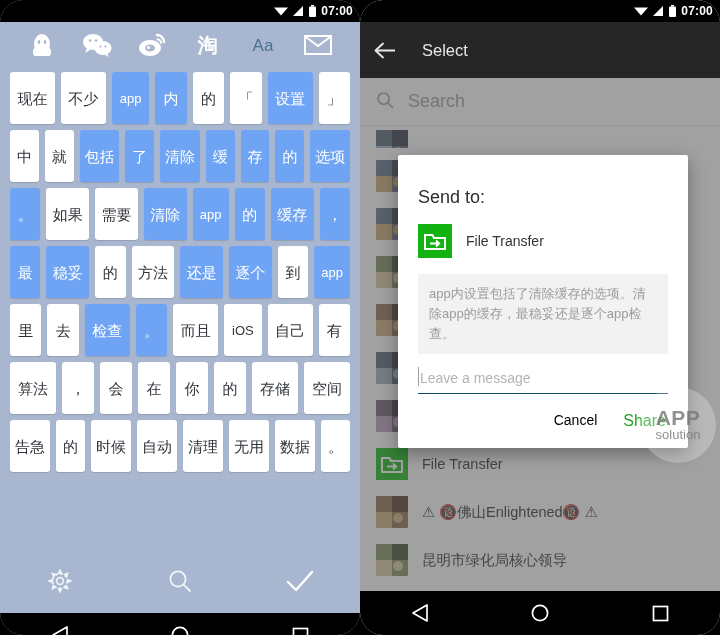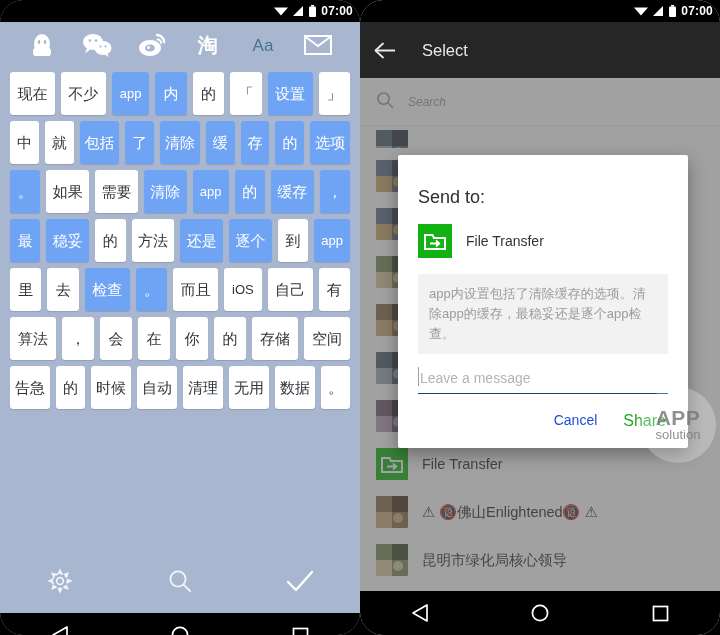--- a/index.html
+++ b/index.html
@@ -31,21 +31,21 @@
   }
   .app-ic { width: 36px; height: 30px; display:flex; align-items:center; justify-content:center; }
   .app-ic svg { display:block; }
   .app-ic.dim { opacity: .62; }
 
   .chips { padding: 4px 10px 0 10px; }
   .chip-row { display: flex; gap: 6px; margin-bottom: 6px; }
   .chip {
     background: #ffffff; color: #30343a;
     border-radius: 3px;
-    height: 43px; min-width: 28px;
+    height: 52px; min-width: 28px;
     display: flex; align-items: center; justify-content: center;
     padding: 0 9px;
     font-size: 15px; line-height: 1;
     box-shadow: 0 1px 1px rgba(0,0,0,.14);
     white-space: nowrap;
   }
   .chip.sel { background: #6fa4f5; color: #ffffff; }
   .chip.lat { font-size: 13px; }
 
   .kb-tools {
@@ -70,21 +70,21 @@
   }
   .appbar-title { color: #e8e8e8; font-size: 16.5px; }
   .back-ic svg { display: block; }
 
   .list-wrap { position: relative; height: 513px; background: #f6f6f6; overflow: hidden; }
   .searchbox {
     height: 48px; display: flex; align-items: center; gap: 14px;
     padding: 0 16px; background: #fafafa;
     border-bottom: 1px solid #e4e4e4;
   }
-  .search-ph { color: #9a9a9a; font-size: 12px; font-style: italic; }
+  .search-ph { color: #9a9a9a; font-size: 18px; }
 
   .row {
     height: 48px; display: flex; align-items: center; gap: 14px;
     padding: 0 16px; background: #fafafa;
   }
   .row-label { font-size: 14.5px; color: #2b2b2b; white-space: nowrap; }
   .avatar { width: 32px; height: 32px; flex: none; border-radius: 1px; overflow: hidden; }
   .avatar svg { display: block; }
   .ft-ic { width: 32px; height: 32px; flex: none; background: #11b211;
            display: flex; align-items: center; justify-content: center; }
@@ -111,21 +111,21 @@
     background: #f2f2f2; color: #9b9b9b; font-size: 13px; line-height: 1.55;
     padding: 10px 11px; margin-bottom: 14px;
   }
   .dlg-input {
     border-bottom: 1px solid #0c4a6e; padding: 2px 2px 7px 2px;
     color: #b4b4b4; font-size: 14px; position: relative; margin-bottom: 14px;
   }
   .caret { position:absolute; left:0; top:-1px; width:1px; height:19px; background:#9e9e9e; }
   .dlg-actions { display: flex; justify-content: flex-end; gap: 26px;
                  padding: 4px 2px 10px 0; }
-  .btn-cancel { color: #1d4ed8; font-size: 14px; }
+  .btn-cancel { color: #000000; font-size: 14px; }
   .btn-share { color: #24a624; font-size: 16px; }
 
   .watermark {
     position: absolute; right: 4px; bottom: 128px;
     width: 76px; height: 76px; border-radius: 50%;
     background: rgba(255,255,255,.26);
     display: flex; flex-direction: column;
     align-items: center; justify-content: center;
     color: rgba(120,120,120,.82);
   }

